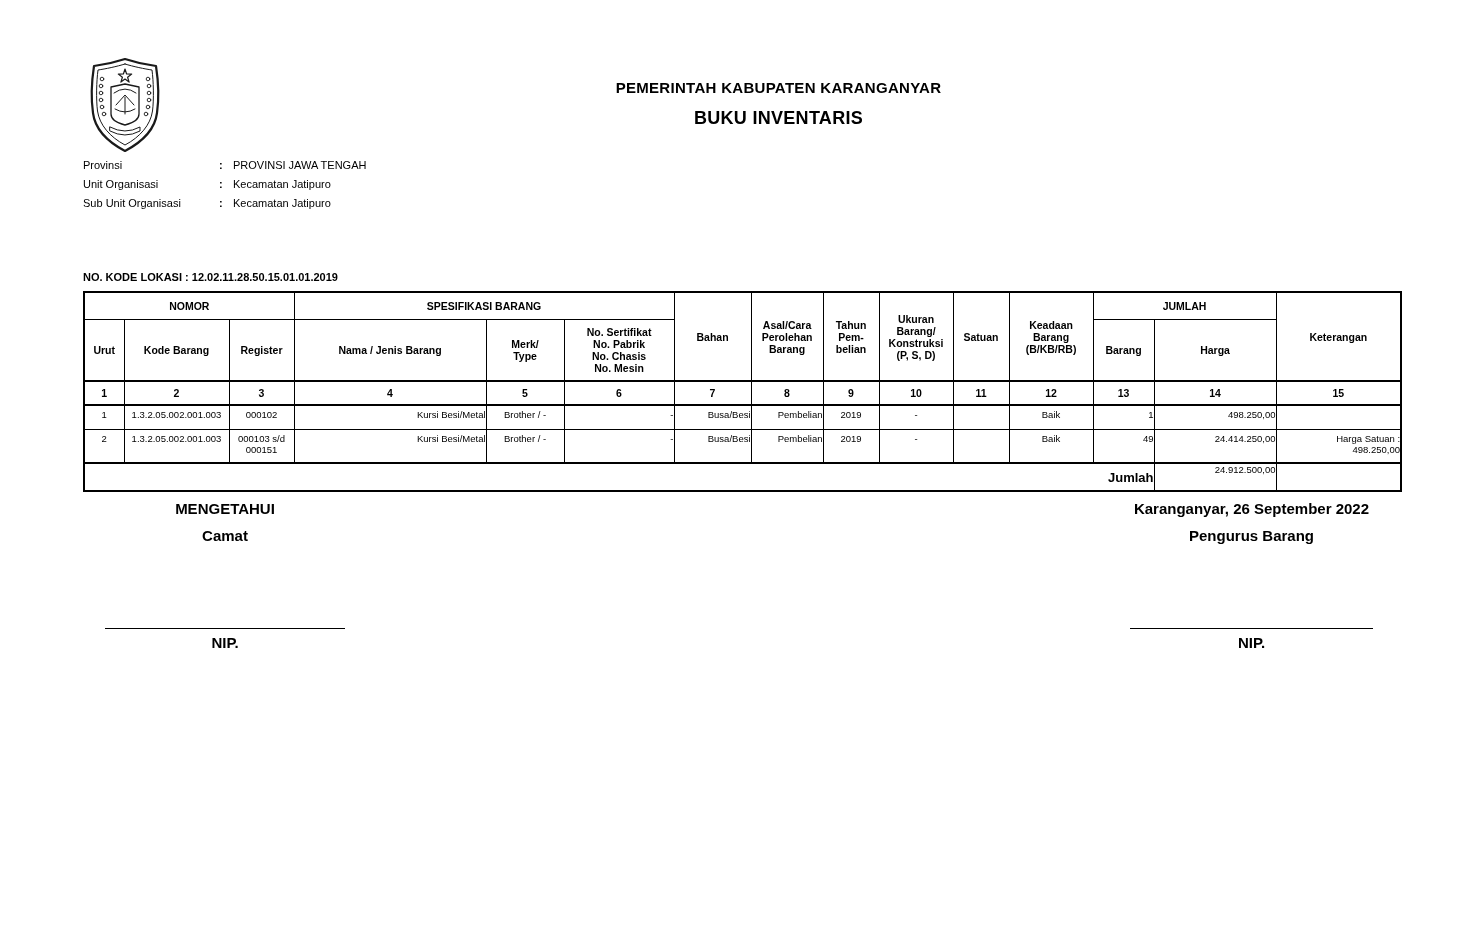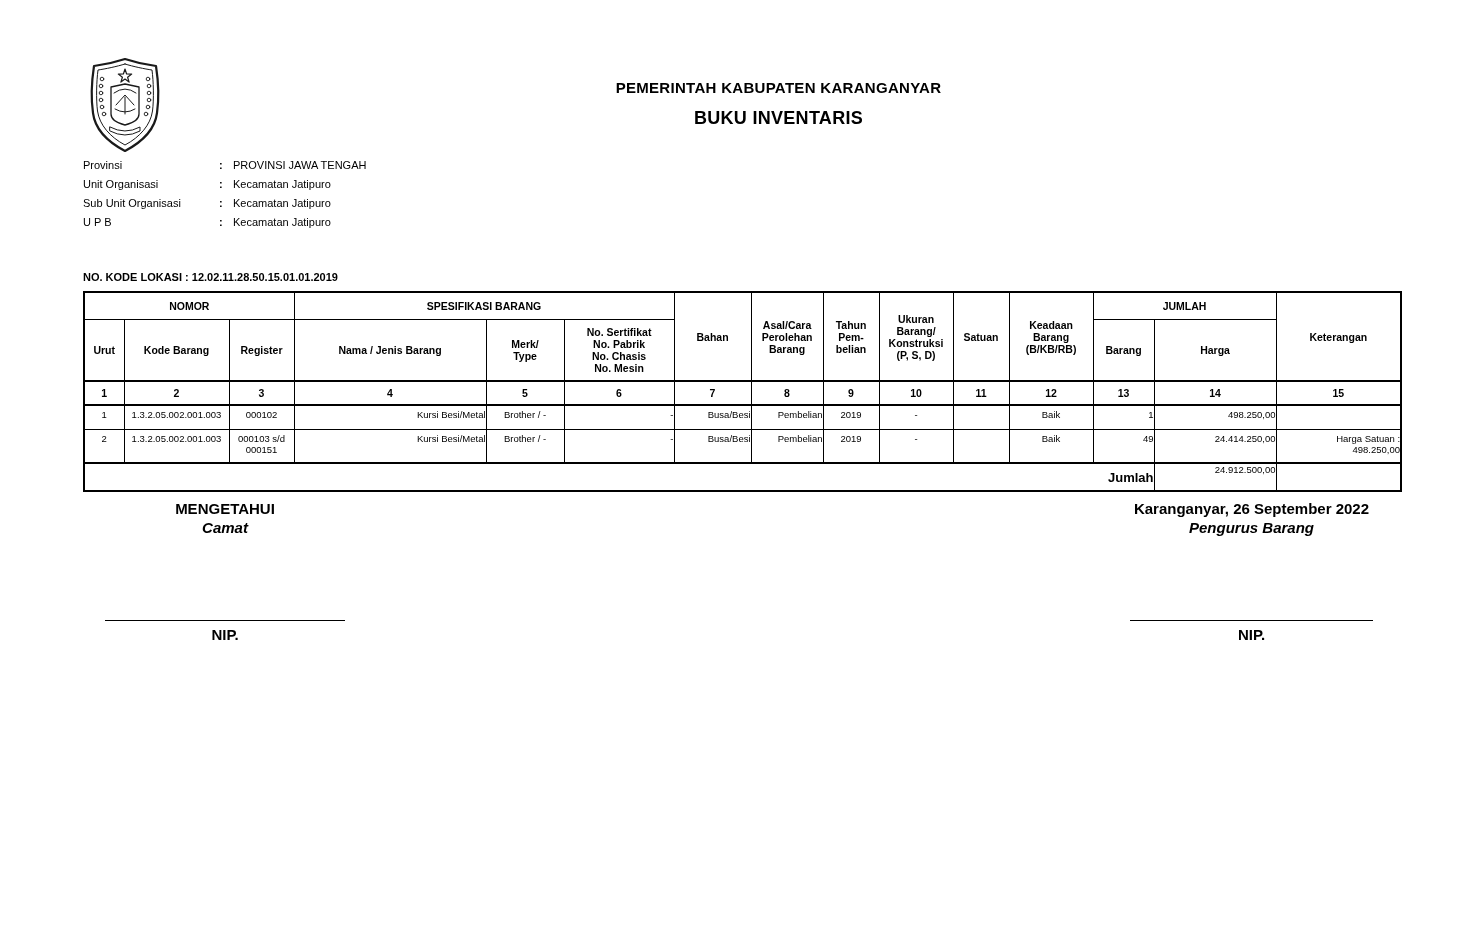--- a/index.html
+++ b/index.html
@@ -37,21 +37,21 @@
   .c { text-align:center; }
   .l { text-align:right; padding-left:8px; }
   .r { text-align:right; padding-right:8px; }
   .preline { white-space:pre-line; }
   .jumlah-merge { text-align:right; padding-right:55px; font-weight:bold; font-size:13px; vertical-align:middle; }
   .total-harga { font-size:9.5px; text-align:right; padding-right:8px; vertical-align:top; padding-top:2px; }
   
   .sig-block { position:absolute; top:500px; text-align:center; font-size:15px; font-weight:bold; }
   .sig-left  { left:105px;  width:240px; }
   .sig-right { left:1130px; width:243px; }
-  .sig-line2 { margin-top:2px;font-style:italic; }
+  .sig-line2 { margin-top:10px; }
   .sig-rule  { margin-top:84px; border-top:1px solid #000; height:0; }
   .sig-nip   { margin-top:5px; }
 </style>
 </head>
 <body>
 
 <div class="page">
 
   <span class="logo">
     <svg width="82" height="96" viewBox="0 0 82 96" xmlns="http://www.w3.org/2000/svg">
@@ -86,23 +86,20 @@
 
   <div class="info-section">
     <div class="info-row">
       <span class="info-label">Provinsi</span><span class="info-colon">:</span><span class="info-value">PROVINSI JAWA TENGAH</span>
     </div>
     <div class="info-row">
       <span class="info-label">Unit Organisasi</span><span class="info-colon">:</span><span class="info-value">Kecamatan Jatipuro</span>
     </div>
     <div class="info-row">
       <span class="info-label">Sub Unit Organisasi</span><span class="info-colon">:</span><span class="info-value">Kecamatan Jatipuro</span>
-    </div>
-    <div class="info-row">
-      <span class="info-label">U P B</span><span class="info-colon">:</span><span class="info-value">Kecamatan Jatipuro</span>
     </div>
   </div>
 
   <div class="kode-lokasi">NO. KODE LOKASI : 12.02.11.28.50.15.01.01.2019</div>
 
   <table class="inv-table">
     <colgroup>
       <col style="width:40px">
         <col style="width:105px">
         <col style="width:65px">

